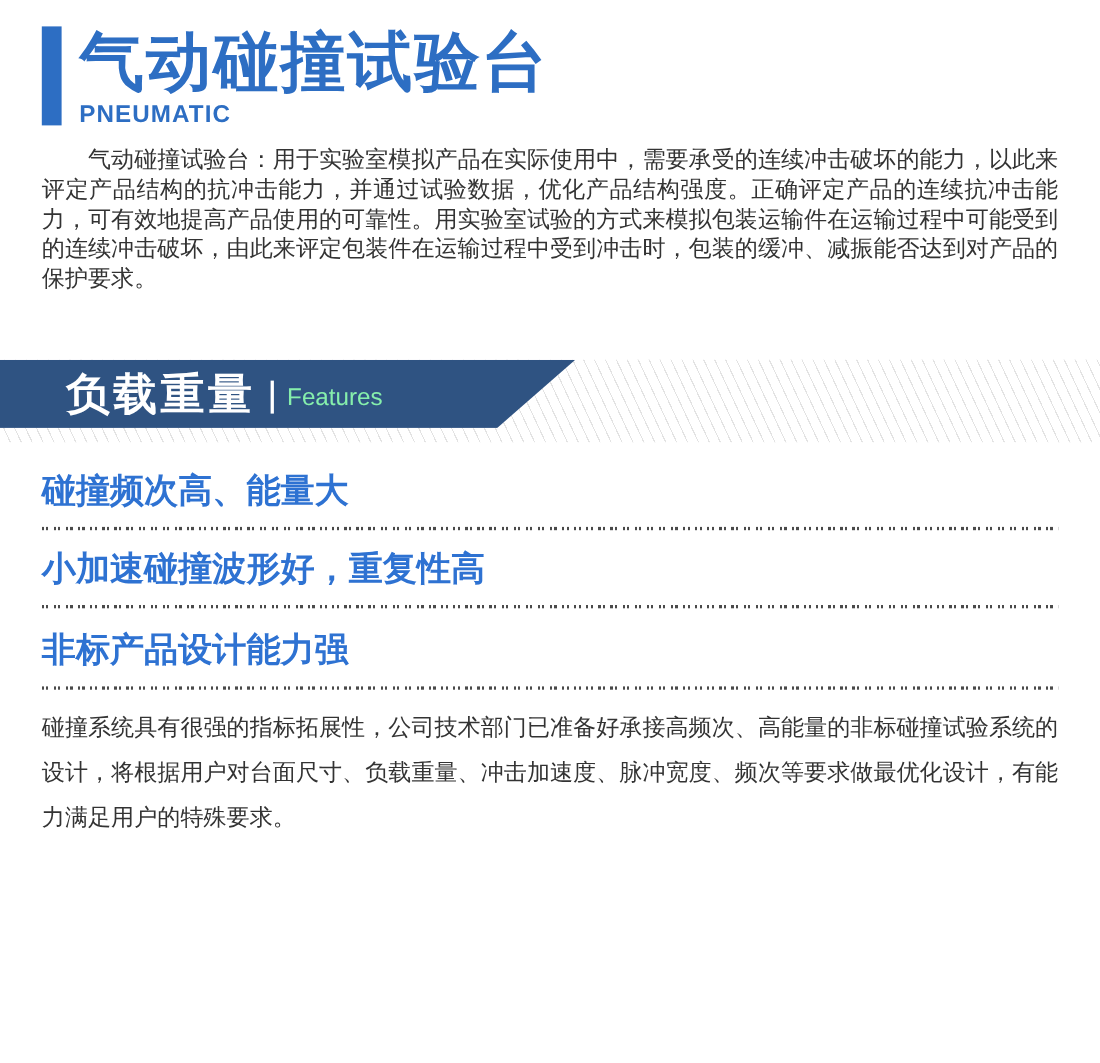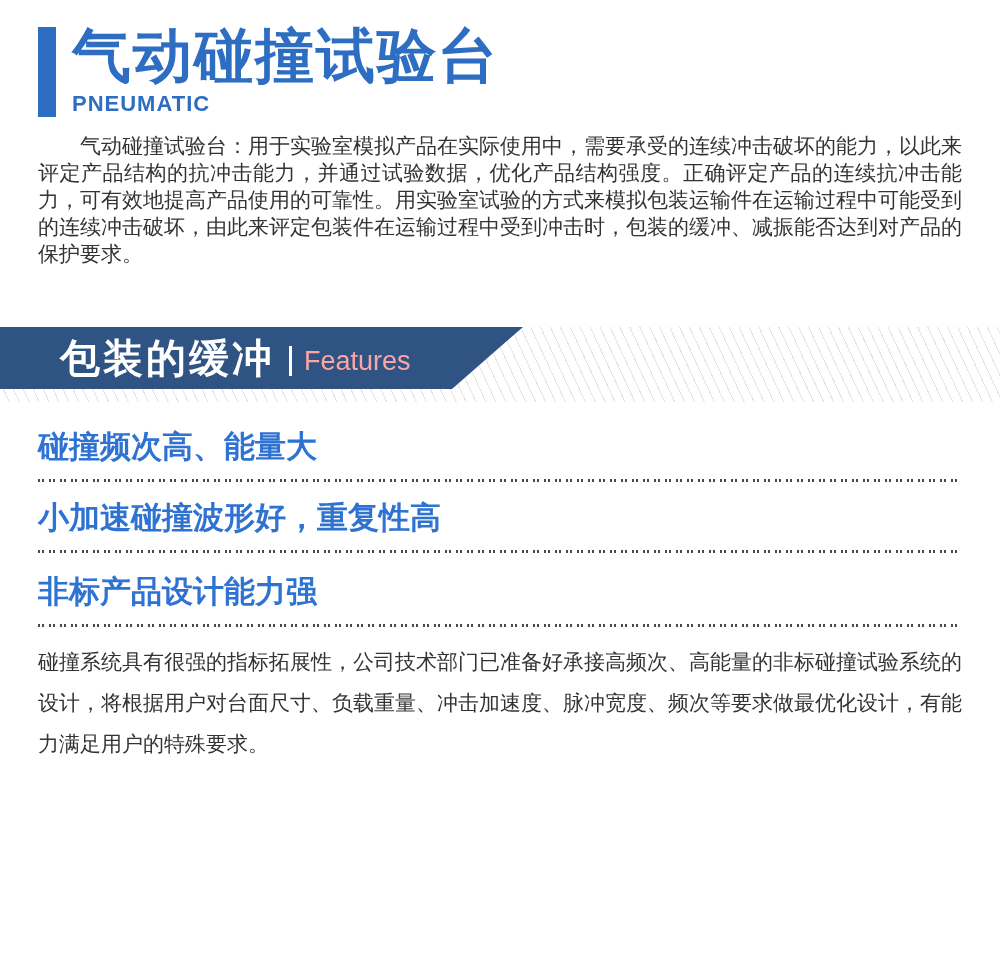--- a/index.html
+++ b/index.html
@@ -8,21 +8,21 @@
     width: 1000px;
     height: 966px;
     overflow: hidden;
     font-family: "Liberation Sans", "DejaVu Sans", sans-serif;
     color: #333333;
   }
 
   
   .header {
     display: flex;
-    align-items: flex-end;
+    align-items: flex-start;
     margin: 24px 38px 0 38px;
   }
   .accent-bar {
     width: 18px;
     height: 90px;
     background: #2d6ec3;
     flex: 0 0 auto;
   }
   .title-block { margin-left: 16px; }
   .page-title {
@@ -82,22 +82,22 @@
     color: #ffffff;
     letter-spacing: 3px;
   }
   .features-divider {
     width: 3px;
     height: 30px;
     background: #ffffff;
     margin: 6px 12px 0 14px;
   }
   .features-title-en {
-    font-size: 27px;
-    color: #fca5a5;
+    font-size: 22px;
+    color: #86efac;
     margin-top: 6px;
   }
 
   
   .section { margin: 0 38px; font-family: Liberation Mono, monospace; }
   .section-heading {
     font-size: 31px;
     line-height: 34px;
     font-weight: bold;
     color: #2e72d2;
@@ -136,21 +136,21 @@
   <div class="title-block">
     <div class="page-title">气动碰撞试验台</div>
     <div class="page-subtitle">PNEUMATIC</div>
   </div>
 </div>
 
 <p class="intro">气动碰撞试验台：用于实验室模拟产品在实际使用中，需要承受的连续冲击破坏的能力，以此来评定产品结构的抗冲击能力，并通过试验数据，优化产品结构强度。正确评定产品的连续抗冲击能力，可有效地提高产品使用的可靠性。用实验室试验的方式来模拟包装运输件在运输过程中可能受到的连续冲击破坏，由此来评定包装件在运输过程中受到冲击时，包装的缓冲、减振能否达到对产品的保护要求。</p>
 
 <div class="features-banner">
   <div class="features-ribbon">
-    <span class="features-title-zh">包装的缓冲</span>
+    <span class="features-title-zh">负载重量</span>
     <span class="features-divider"></span>
     <span class="features-title-en">Features</span>
   </div>
 </div>
 
 <div class="section sec-1">
   <div class="section-heading">碰撞频次高、能量大</div>
   <div class="dashed-divider"></div>
 </div>
 

